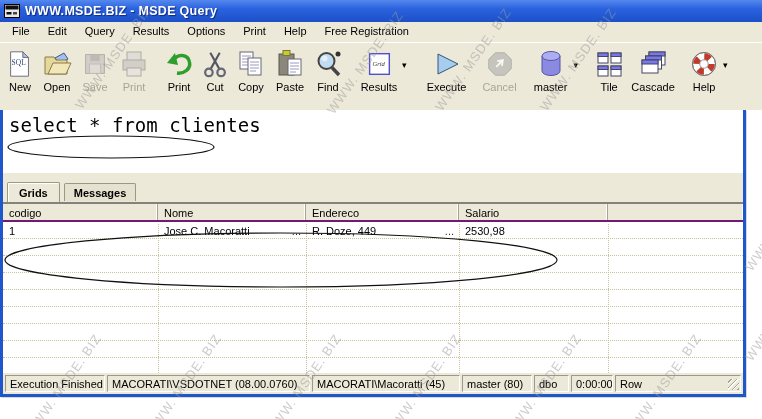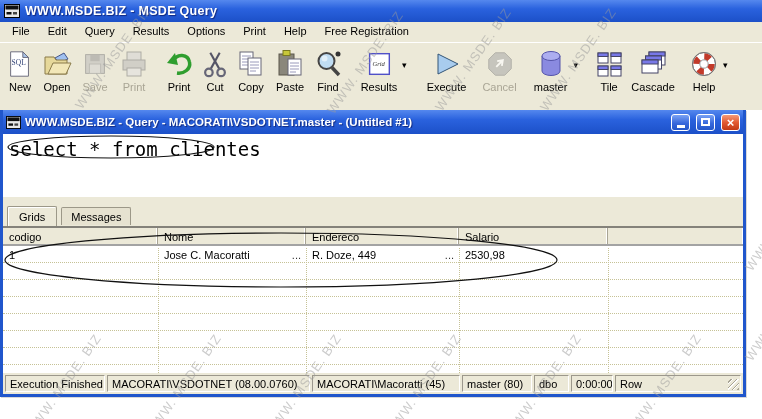--- a/index.html
+++ b/index.html
@@ -45,28 +45,28 @@
     background:linear-gradient(180deg,#7AA2F4 0%,#3768DC 55%,#2456C8 100%); cursor:default; }
   .winbtn--close { background:linear-gradient(180deg,#F49A78 0%,#E25A32 50%,#C23A14 100%); }
   .glyph-min { width:8px; height:3px; background:#fff; margin-top:8px; }
   .glyph-max { width:9px; height:8px; border:2px solid #fff; background:transparent; }
   .glyph-x { color:#fff; font-size:13px; font-weight:bold; line-height:13px; }
 
   .query-editor { flex:0 0 63px; background:#fff; font-family:"DejaVu Sans Mono","Liberation Mono",monospace;
     font-size:19px; color:#000; padding:4px 6px; cursor:text; }
   .splitter { flex:0 0 7px; }
 
-  .tabbar { flex:0 0 22px; display:flex; align-items:flex-end; padding-left:4px; gap:4px; }
+  .tabbar { flex:0 0 22px; display:flex; align-items:flex-end; padding-left:4px; gap:4px;font-weight:bold; }
   .tab { font-size:11px; color:#000; background:#ECE9D8; border:1px solid #9C9888; border-bottom:none;
     border-radius:2px 2px 0 0; padding:3px 9px 2px; cursor:default; }
   .tab--active { padding:4px 11px 3px; box-shadow:inset 1px 1px 0 #fff; }
   .tab--inactive { background:#E6E2D0; margin-bottom:1px; }
 
   .grid { flex:1; background:#fff; border-top:2px solid #84827A; position:relative; overflow:hidden; }
-  .grid-header { display:flex; height:18px; background:#ECE9D8; border-bottom:2px solid #a3a3a3; }
+  .grid-header { display:flex; height:18px; background:#ECE9D8; border-bottom:2px solid #701a75; }
   .gh-cell { font-size:11px; padding:3px 0 0 6px; border-right:1px solid #A8A494; box-shadow:inset -1px 0 0 #fff;
     white-space:nowrap; overflow:hidden; cursor:default; }
   .c0{width:155px}.c1{width:148px}.c2{width:153px}.c3{width:149px}.c4{flex:1;border-right:none}
   .grid-row { display:flex; height:17px; border-bottom:1px dotted #C6C296; }
   .gr-cell { font-size:11px; padding:3px 5px 0 6px; white-space:nowrap; overflow:hidden; }
   .cell-split { display:flex; justify-content:space-between; }
   .ell { color:#333; }
   .col-sep { position:absolute; top:20px; bottom:0; width:0; border-left:1px dotted #C6C296; pointer-events:none; }
 
   .statusbar { flex:0 0 21px; background:#ECE9D8; display:flex; align-items:center; padding:1px 2px; gap:2px; }
@@ -303,38 +303,20 @@
         </div>
         <div class="tlabel">Help</div>
       </div>
       <span class="drop">▾</span>
     </div>
 
   </div>
 
   <div class="child-window">
 
-    <div class="cw-titlebar">
-      <svg width="15" height="13" viewBox="0 0 16 14">
-        <rect x="0.5" y="0.5" width="15" height="13" fill="#E8E8E8" stroke="#000"></rect>
-        <rect x="1.5" y="1.5" width="13" height="4" fill="#111"></rect>
-        <rect x="2.5" y="8" width="5" height="2.5" fill="#111"></rect>
-        <rect x="9" y="8" width="4" height="2.5" fill="#444"></rect>
-      </svg>
-      <span class="cw-title">WWW.MSDE.BIZ - Query - MACORATI\VSDOTNET.master - (Untitled #1)</span>
-      <span class="winbtn">
-          <span class="glyph-min"></span>
-        </span>
-      <span class="winbtn">
-          <span class="glyph-max"></span>
-        </span>
-      <span class="winbtn winbtn--close">
-          <span class="glyph-x">×</span>
-        </span>
-    </div>
 
     <div class="query-editor">
       <span>select * from clientes</span>
     </div>
 
     <div class="splitter"></div>
 
     <div class="tabbar">
       <span class="tab tab--active">Grids</span>
       <span class="tab tab--inactive">Messages</span>

